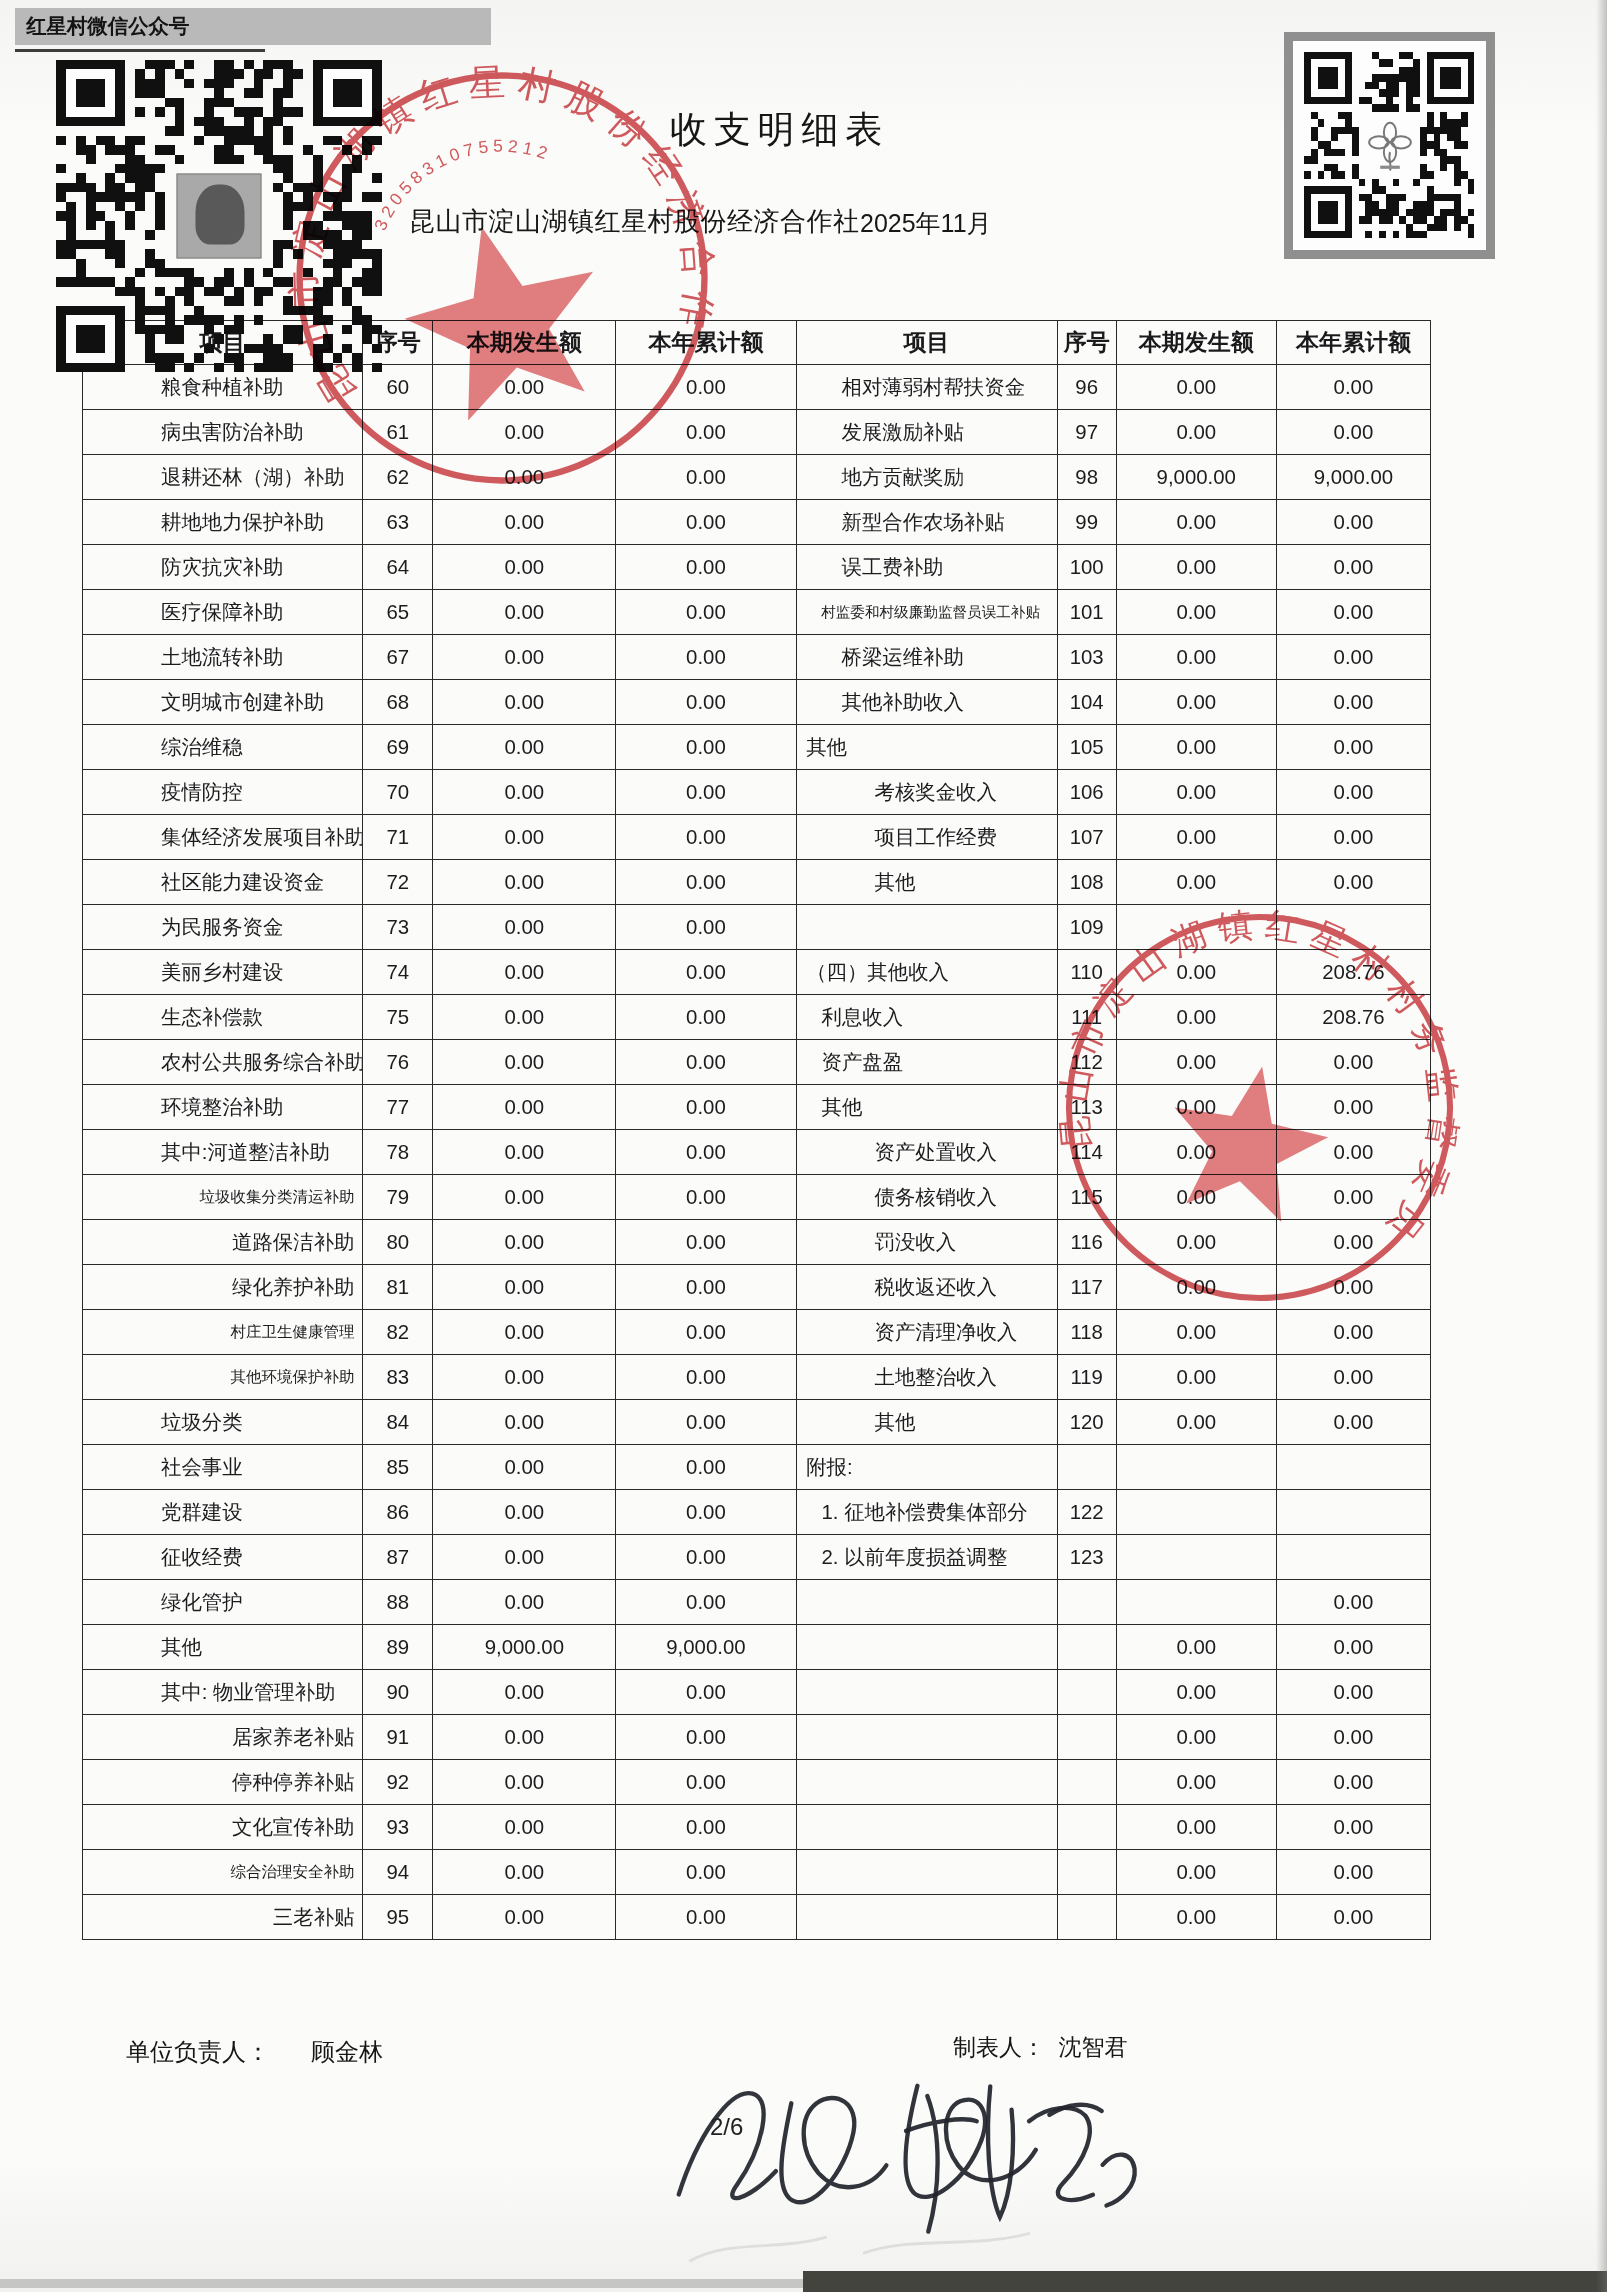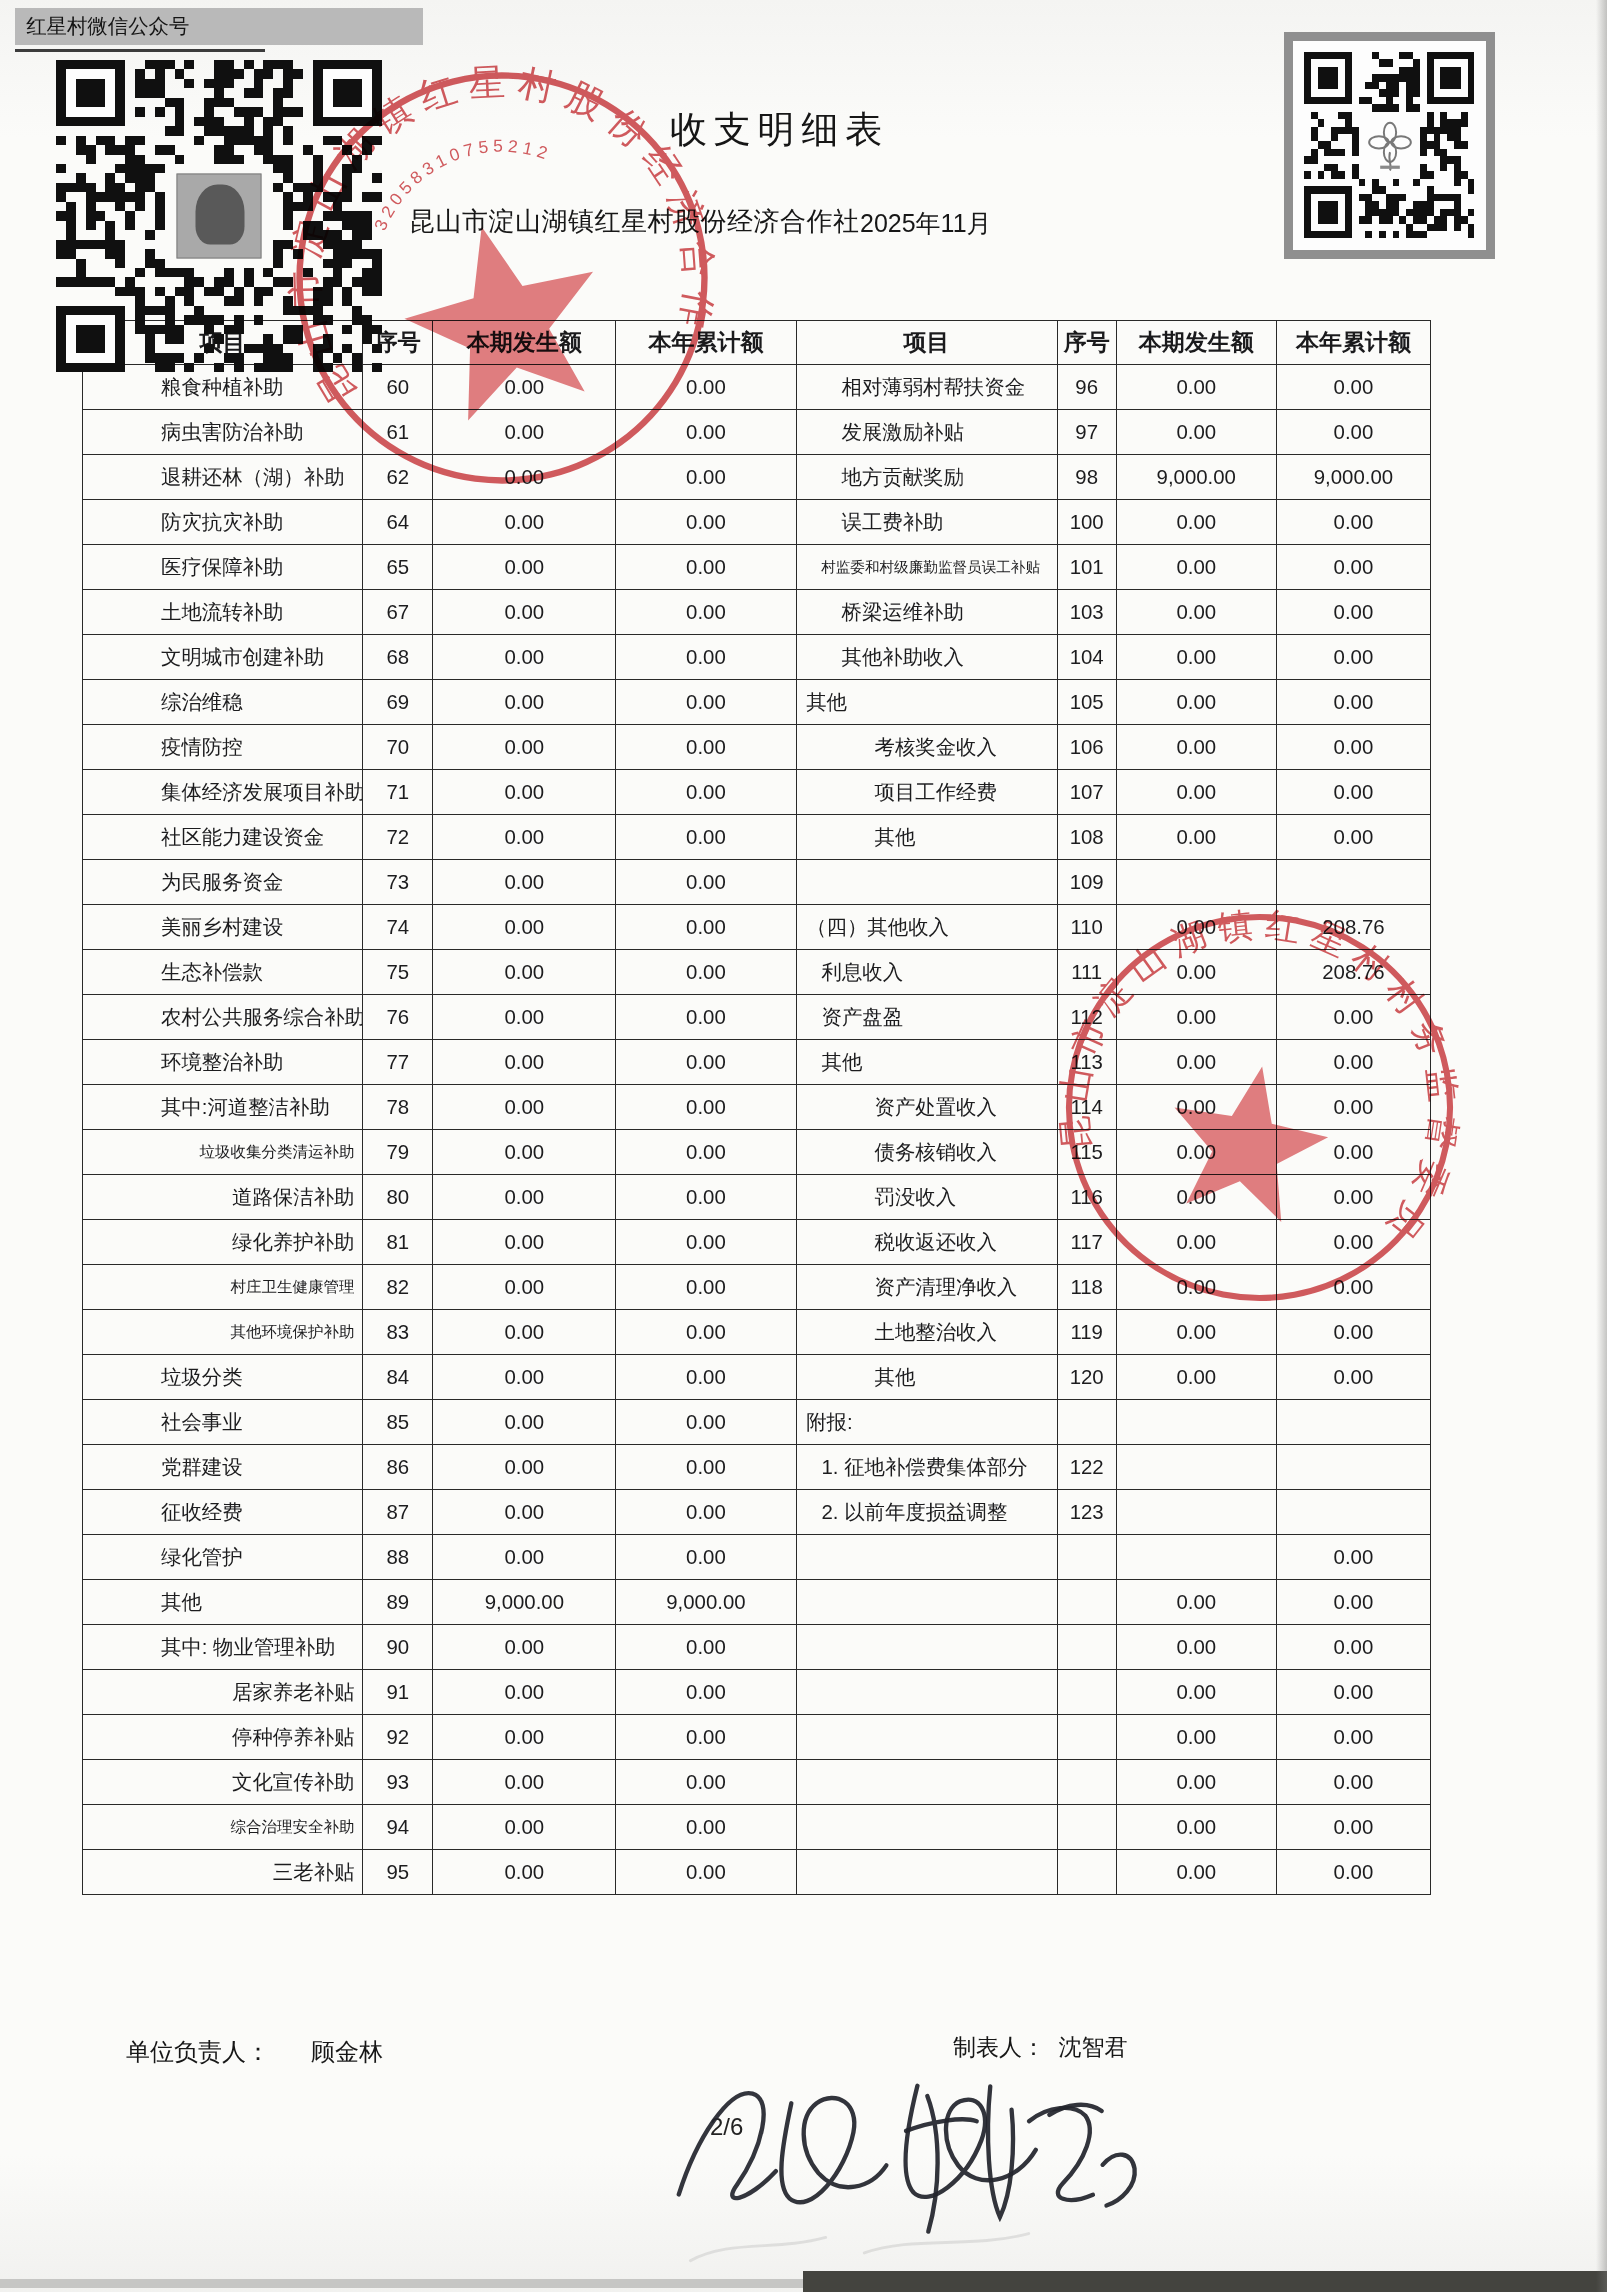--- a/index.html
+++ b/index.html
@@ -2,23 +2,23 @@
 <html><head>
 <meta charset="utf-8">
 <style>
   html,body{margin:0;padding:0;background:#d8d8d6;}
   .page{position:relative;width:1608px;height:2292px;margin:0 auto;overflow:hidden;
         background:linear-gradient(180deg,#f4f4f2 0%,#fbfbf9 6%,#fbfbf9 94%,#f1f1ef 100%);
         font-family:"Liberation Sans", sans-serif;color:#1b1b1d;}
   .abs{position:absolute;}
 
   
-  .label-strip{left:14.6px;top:7.8px;width:408px;height:37px;background:#b9b9b9;
+  .label-strip{left:14.6px;top:7.8px;width:476px;height:37px;background:#b9b9b9;
                line-height:37px;padding-left:11.6px;box-sizing:border-box;
-               font-size:20.4px;font-weight:normal;color:#141414;z-index:6;}
+               font-size:20.4px;font-weight:bold;color:#141414;z-index:6;}
   .label-underline{left:14.6px;top:49px;width:250px;height:2.9px;background:#3c3c3c;z-index:6;}
 
   
   .qr-left{left:56px;top:60px;width:326px;height:312px;z-index:5;}
   .qr-canvas{position:absolute;inset:0;}
   .qr-photo{position:absolute;left:50%;top:50%;width:85px;height:85px;transform:translate(-50%,-50%);
             background:#a9a9a9;border:1.9px solid #7d7d7d;box-sizing:border-box;}
   .qr-photo:before{content:"";position:absolute;left:17.5px;top:9.7px;width:49px;height:60px;
             background:#595959;border-radius:45% 45% 30% 30%;}
   .qr-right-frame{left:1284px;top:32px;width:211px;height:227px;background:#8f8f8f;
@@ -133,20 +133,30 @@
           </tr>
           <tr>
             <td class="td-item li">退耕还林（湖）补助</td>
             <td class="td-no">62</td>
             <td class="td-amt">0.00</td>
             <td class="td-amt">0.00</td>
             <td class="td-item r2">地方贡献奖励</td>
             <td class="td-no">98</td>
             <td class="td-amt">9,000.00</td>
             <td class="td-amt">9,000.00</td>
+          </tr>
+          <tr>
+            <td class="td-item li">耕地地力保护补助</td>
+            <td class="td-no">63</td>
+            <td class="td-amt">0.00</td>
+            <td class="td-amt">0.00</td>
+            <td class="td-item r2">新型合作农场补贴</td>
+            <td class="td-no">99</td>
+            <td class="td-amt">0.00</td>
+            <td class="td-amt">0.00</td>
           </tr>
           <tr>
             <td class="td-item li">防灾抗灾补助</td>
             <td class="td-no">64</td>
             <td class="td-amt">0.00</td>
             <td class="td-amt">0.00</td>
             <td class="td-item r2">误工费补助</td>
             <td class="td-no">100</td>
             <td class="td-amt">0.00</td>
             <td class="td-amt">0.00</td>

